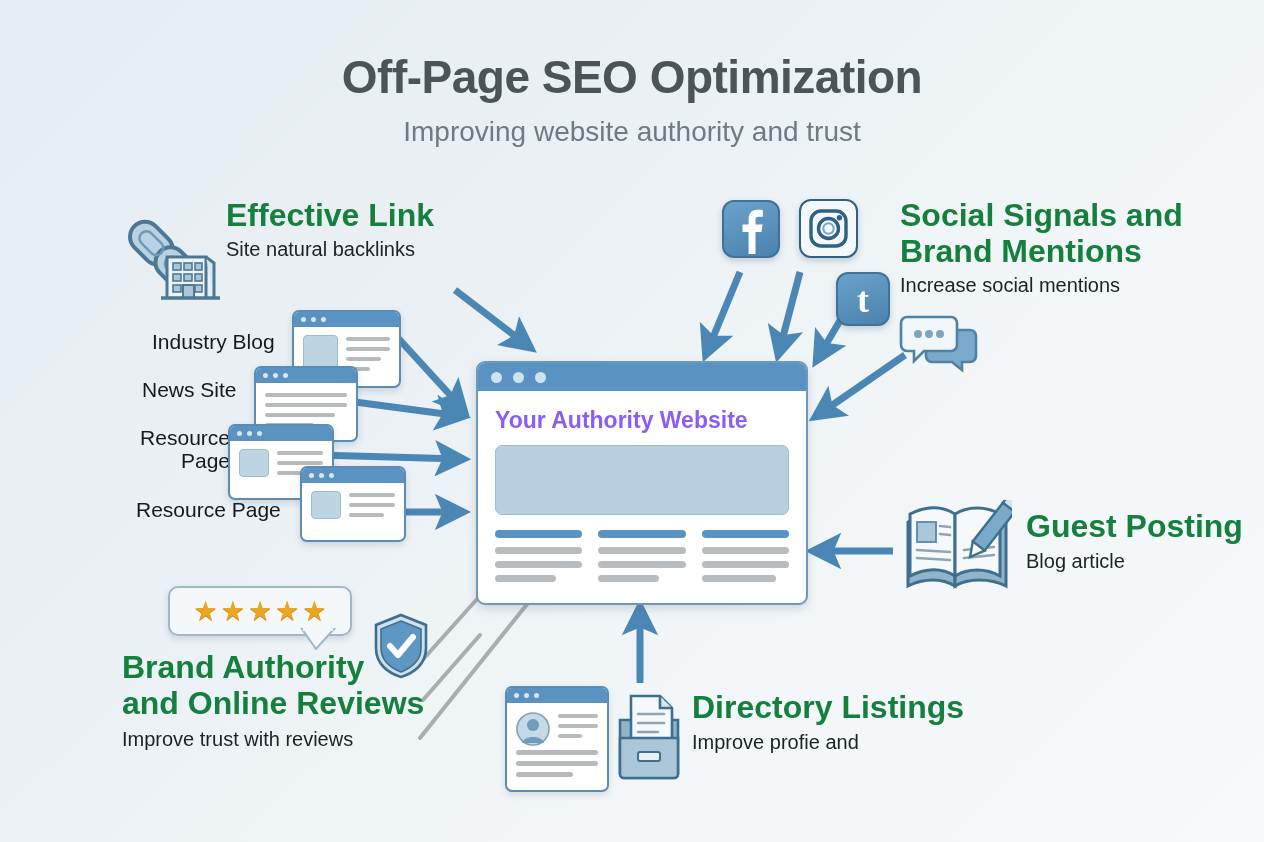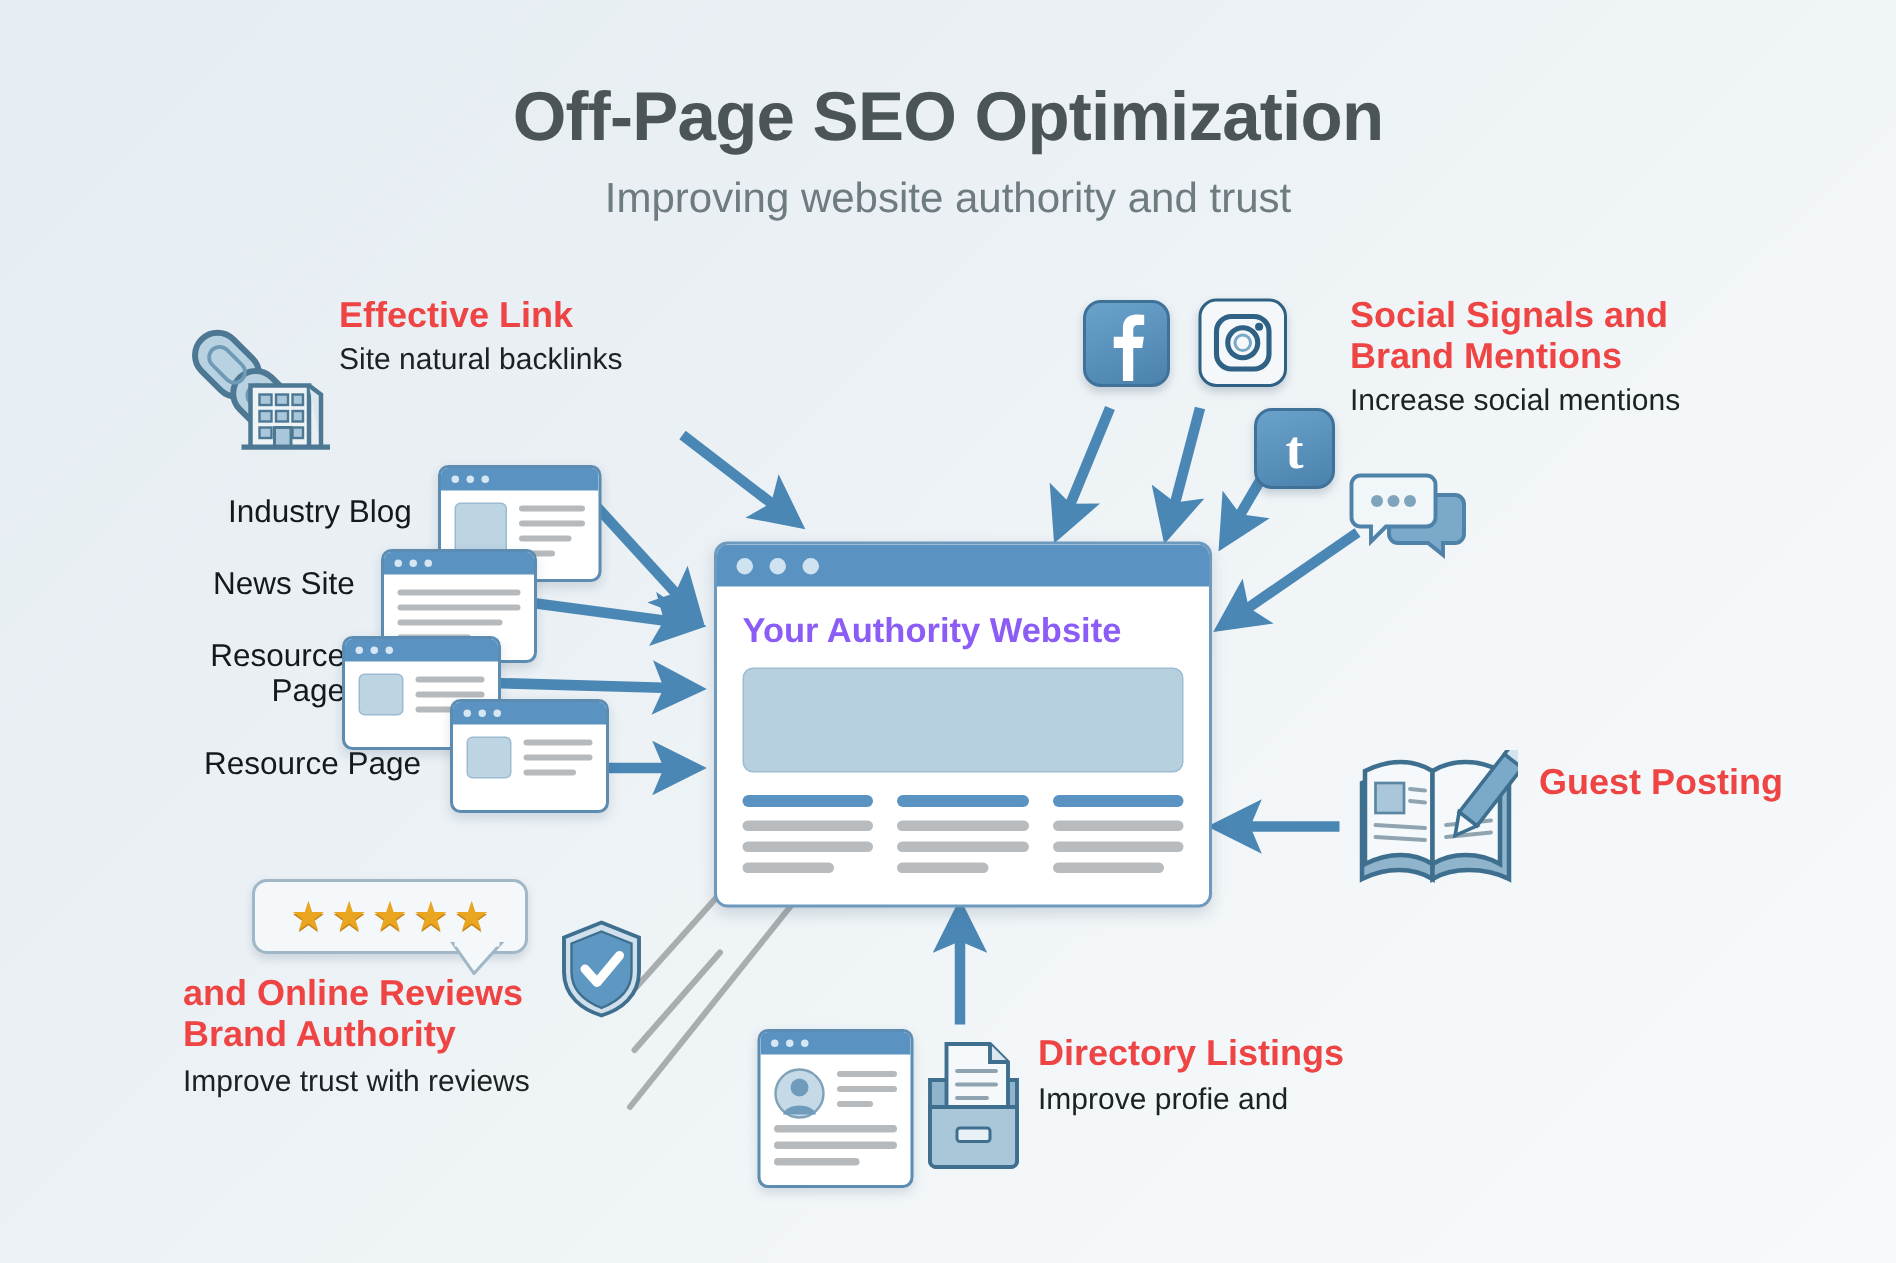--- a/index.html
+++ b/index.html
@@ -15,21 +15,21 @@
 
   
   .title{
     position:absolute;left:0;top:50px;width:1264px;text-align:center;
     font-size:46px;font-weight:bold;color:#4b5557;letter-spacing:-0.5px;
   }
   .subtitle{
     position:absolute;left:0;top:116px;width:1264px;text-align:center;
     font-size:28px;color:#6e7b80;
   }
-  .sec-title{font-size:24px;font-weight:bold;color:#ef4444;line-height:1.12;}
+  .sec-title{font-size:32px;font-weight:bold;color:#15803d;line-height:1.12;}
   .sec-sub{font-size:20px;color:#1c2123;line-height:1.18;}
   .src-label{font-size:21px;color:#15191b;line-height:1.1;}
 
   
   .site{
     position:absolute;left:476px;top:361px;width:328px;height:240px;
     background:#ffffff;border:2px solid #6c99bd;border-radius:9px;
     box-shadow:0 4px 10px rgba(60,90,115,.20);overflow:hidden;
   }
   .site-bar{height:28px;background:#5a93c2;display:flex;align-items:center;padding-left:13px;gap:11px;}
@@ -310,20 +310,21 @@
       </g>
       <g transform="rotate(38 82 40)">
         <rect x="74" y="-2" width="15" height="50" fill="#7ba9c9" stroke="#3f6f8f" stroke-width="2.4"></rect>
         <rect x="74" y="-10" width="15" height="9" fill="#d4e3ee" stroke="#3f6f8f" stroke-width="2.4"></rect>
         <path d="M74,48 L81.5,62 L89,48 Z" fill="#f5f9fb" stroke="#3f6f8f" stroke-width="2.4"></path>
       </g>
     </svg>
   </div>
   <div class="abs" style="left:1026px;top:509px;width:220px;">
     <div class="sec-title"><span>Guest Posting</span></div>
+    <div class="sec-sub" style="margin-top:5px;"><span>Blog article</span></div>
   </div>
 
   <div class="starbox">
     <span class="star">★</span>
     <span class="star">★</span>
     <span class="star">★</span>
     <span class="star">★</span>
     <span class="star">★</span>
   </div>
   <div class="abs" style="left:300px;top:628px;width:40px;height:22px;">
@@ -335,22 +336,22 @@
 
   <div class="abs" style="left:372px;top:612px;width:58px;height:68px;">
     <svg viewBox="0 0 58 68" width="58" height="68">
       <path d="M29,3 L54,13 L54,36 C54,52 42,61 29,65 C16,61 4,52 4,36 L4,13 Z" fill="#cfe0ec" stroke="#3f6f8f" stroke-width="2.6"></path>
       <path d="M29,9 L49,17 L49,36 C49,49 39,56 29,60 C19,56 9,49 9,36 L9,17 Z" fill="#5f97c3" stroke="#3f6f8f" stroke-width="1.6"></path>
       <path d="M18,34 L26,43 L41,25" fill="none" stroke="#ffffff" stroke-width="6" stroke-linecap="round" stroke-linejoin="round"></path>
     </svg>
   </div>
 
   <div class="abs" style="left:122px;top:650px;width:330px;">
+    <div class="sec-title"><span>Brand Authority</span></div>
     <div class="sec-title"><span>and Online Reviews</span></div>
-    <div class="sec-title"><span>Brand Authority</span></div>
     <div class="sec-sub" style="margin-top:6px;"><span>Improve trust with reviews</span></div>
   </div>
 
   <div class="card" style="left:505px;top:686px;width:100px;height:102px;">
     <div class="card-bar">
       <span class="card-dot"></span>
       <span class="card-dot"></span>
       <span class="card-dot"></span>
     </div>
     <div class="card-body" style="padding:9px 9px 0 9px;">

